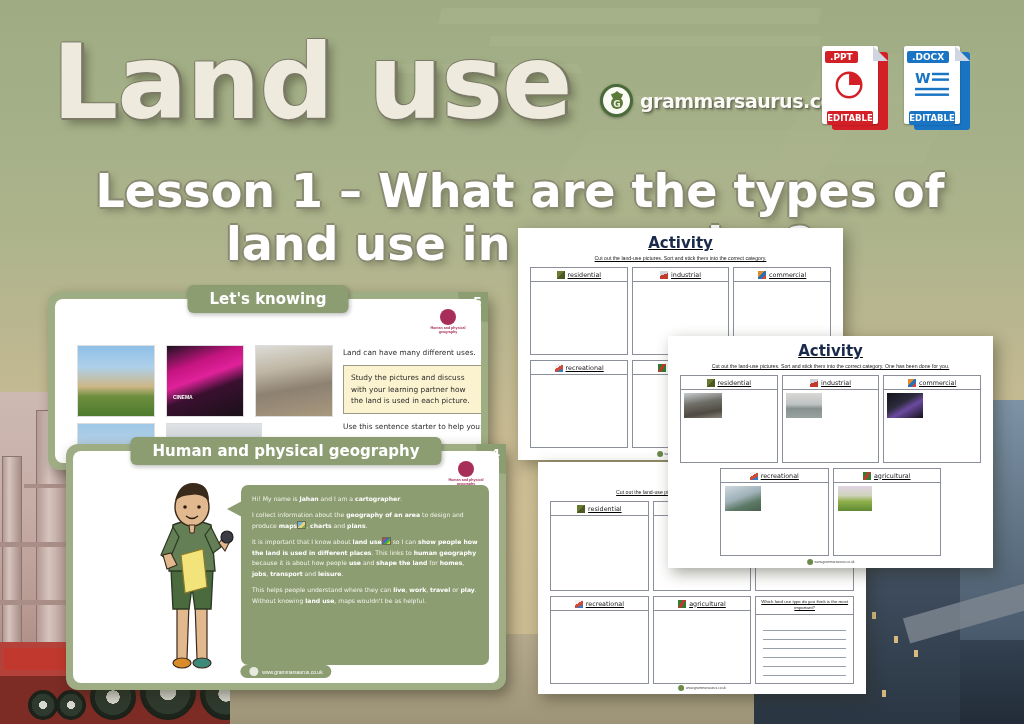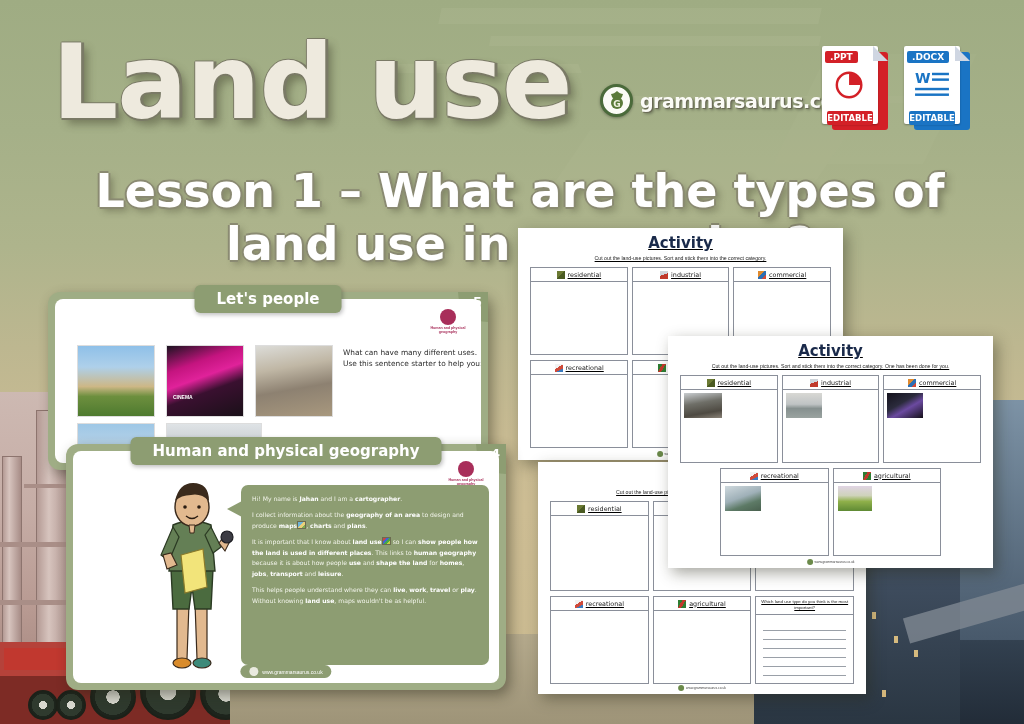--- a/index.html
+++ b/index.html
@@ -521,30 +521,31 @@
           <div style="position:absolute;margin:48px 0 0 6px;font-size:5px;color:#fff;font-weight:700;">CINEMA</div>
         </div>
         <div class="photo ph-ind"></div>
       </div>
       <div class="photos" style="top:124px;">
         <div class="photo ph-farm2"></div>
         <div class="photo ph-build" style="width:96px;"></div>
       </div>
 
       <div class="disc-text">
-        <div>What can have many different uses.</div>
+        <div>Land can have many different uses.</div>
+        <div class="yellow-box">Study the pictures and discuss with your learning partner how the land is used in each picture.</div>
         <div>Use this sentence starter to help you:</div>
       </div>
 
       <div class="slide-footer">
         <span class="dot"></span>
         <span class="txt">www.grammarsaurus.co.uk</span>
       </div>
     </div>
-    <div class="slide-title">Let's people</div>
+    <div class="slide-title">Let's knowing</div>
   </div>
 
   <div class="slide" id="slide4">
     <div class="slide-badge">4</div>
     <div class="slide-inner">
       <div class="corner-logo">
         <div class="circ"></div>
         <div class="lbl">Human and physical geography</div>
       </div>
 

